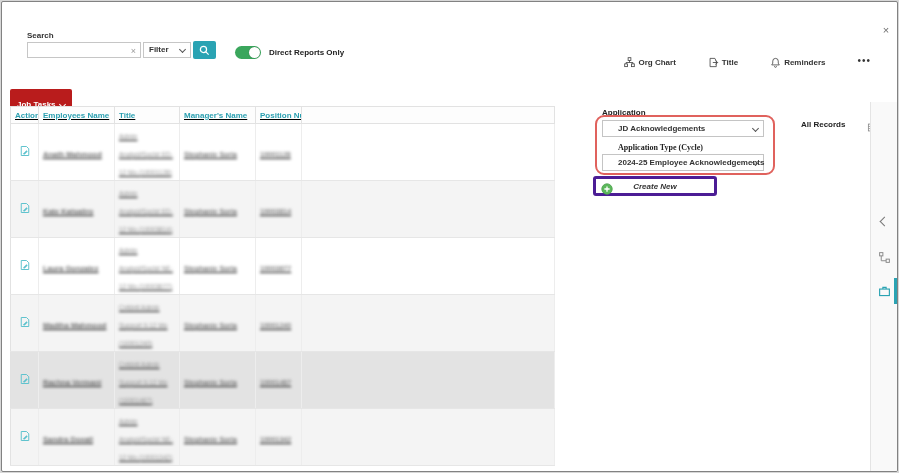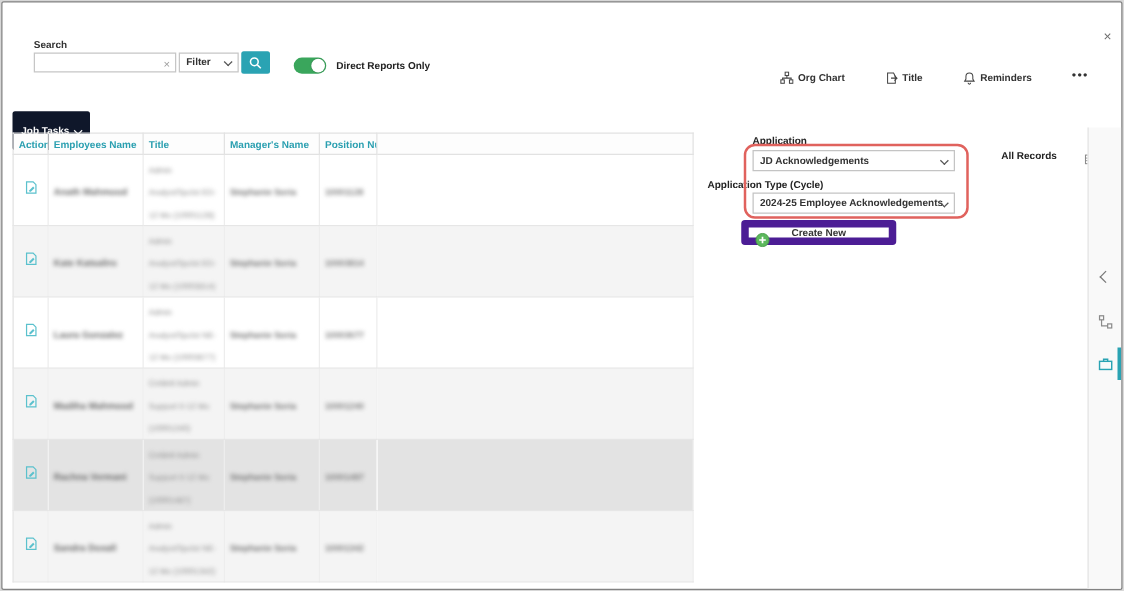--- a/index.html
+++ b/index.html
@@ -21,46 +21,46 @@
   .search-btn{position:absolute;left:191px;top:39px;width:23px;height:18px;background:#2aa3b3;border-radius:2px;display:flex;align-items:center;justify-content:center;cursor:pointer;}
   .toggle{position:absolute;left:233px;top:44px;width:26px;height:13px;background:#3aa65c;border-radius:7px;cursor:pointer;}
   .knob{position:absolute;right:1px;top:1px;width:11px;height:11px;background:#fff;border-radius:50%;box-shadow:0 0 1px rgba(0,0,0,.4);}
   .toggle-label{position:absolute;left:267px;top:46px;font-size:8px;font-weight:600;color:#222;}
 
   .top-actions{position:absolute;right:26px;top:55px;display:flex;gap:32px;align-items:flex-start;}
   .top-action{display:flex;align-items:center;gap:3px;font-size:8px;font-weight:600;color:#333;cursor:pointer;white-space:nowrap;}
   .more-dots{font-size:10px;color:#333;letter-spacing:1px;cursor:pointer;line-height:8px;}
 
   
-  .job-tasks{position:absolute;left:8px;top:87px;height:31px;padding:0 7px;background:#0f172a;color:#fff;font-size:8px;font-weight:bold;line-height:15px;border-radius:2px;display:flex;align-items:center;gap:4px;cursor:pointer;}
-
-  
-  .grid{position:absolute;left:8px;top:104px;width:544px;border-collapse:collapse;table-layout:fixed;}
+  .job-tasks{position:absolute;left:8px;top:87px;height:31px;padding:0 7px;background:#b91c1c;color:#fff;font-size:8px;font-weight:bold;line-height:15px;border-radius:2px;display:flex;align-items:center;gap:4px;cursor:pointer;}
+
+  
+  .grid{position:absolute;left:8px;top:104px;width:544px;border-collapse:collapse;table-layout:fixed;text-decoration:underline;}
   .grid th{background:#fdfdfd;color:#2a9fb0;font-size:8px;font-weight:bold;text-align:left;padding:3px 4px;border:1px solid #e2e2e2;height:10px;white-space:nowrap;overflow:hidden;}
   .grid td{border-right:1px solid #ededed;border-bottom:1px solid #e6e6e6;padding:1px 4px;height:23px;vertical-align:middle;overflow:hidden;}
   .grid td:first-child{border-left:1px solid #e2e2e2;text-align:center;}
   .row-even{background:#f4f4f4;}
   .row-sel{background:#e3e3e3;}
   .blur{filter:blur(1.5px);}
   .cell-name{font-size:7.5px;color:#6a6a6a;font-weight:600;}
   .cell-title{font-size:6.5px;color:#8d8d8d;line-height:7.5px;}
   .cell-mgr{font-size:7px;color:#777;font-weight:600;}
   .cell-pos{font-size:7px;color:#808080;font-weight:600;}
 
   
   .pl{position:absolute;font-size:8px;font-weight:600;color:#222;}
   .app-label{left:600px;top:106px;}
-  .type-label{left:564px;top:141px;}
-  .select{position:absolute;left:600px;width:162px;height:17px;border:1px solid #c4c4c4;background:#fff;box-sizing:border-box;font-size:8px;font-weight:bold;color:#333;line-height:15px;padding-left:5px;white-space:nowrap;cursor:pointer;}
+  .type-label{left:616px;top:141px;font-family:Liberation Serif, serif;}
+  .select{position:absolute;left:600px;width:162px;height:17px;border:1px solid #c4c4c4;background:#fff;box-sizing:border-box;font-size:8px;font-weight:bold;color:#333;line-height:15px;padding-left:15px;white-space:nowrap;cursor:pointer;}
   .select .txt{display:inline-block;max-width:148px;overflow:hidden;vertical-align:top;}
   .sel-chev{position:absolute;right:5px;top:5px;}
   .select-app{top:118px;}
   .select-type{top:152px;}
   .red-box{position:absolute;left:593px;top:113px;width:180px;height:60px;border:2px solid #e0625d;border-radius:9px;box-sizing:border-box;pointer-events:none;z-index:5;}
-  .create-btn{position:absolute;left:591px;top:174px;width:124px;height:20px;border:6px solid #4c1d95;border-radius:3px;background:#fff;display:flex;align-items:center;justify-content:center;font-size:8px;font-weight:bold;color:#333;cursor:pointer;box-sizing:border-box;}
+  .create-btn{position:absolute;left:591px;top:174px;width:124px;height:20px;border:3px solid #4c1d95;border-radius:3px;background:#fff;display:flex;align-items:center;justify-content:center;font-size:8px;font-weight:bold;color:#333;cursor:pointer;box-sizing:border-box;font-style:italic;}
   .plus-ic{position:absolute;left:5px;top:4px;}
 
   .all-records{position:absolute;left:799px;top:118px;display:flex;align-items:flex-start;gap:20px;}
   .all-records .lbl{font-size:8px;font-weight:bold;color:#222;white-space:nowrap;}
   .mini-btn{width:14px;height:14px;border:1px solid #cfcfcf;border-radius:2px;background:#fff;display:flex;align-items:center;justify-content:center;cursor:pointer;box-sizing:border-box;}
   .mini-plain{border:none;background:none;}
   .mini-dots{font-size:8px;color:#444;letter-spacing:.5px;line-height:6px;}
 
   
   .side{position:absolute;right:0;top:100px;bottom:0;width:26px;background:#f9f9f9;border-left:1px solid #e4e4e4;}

